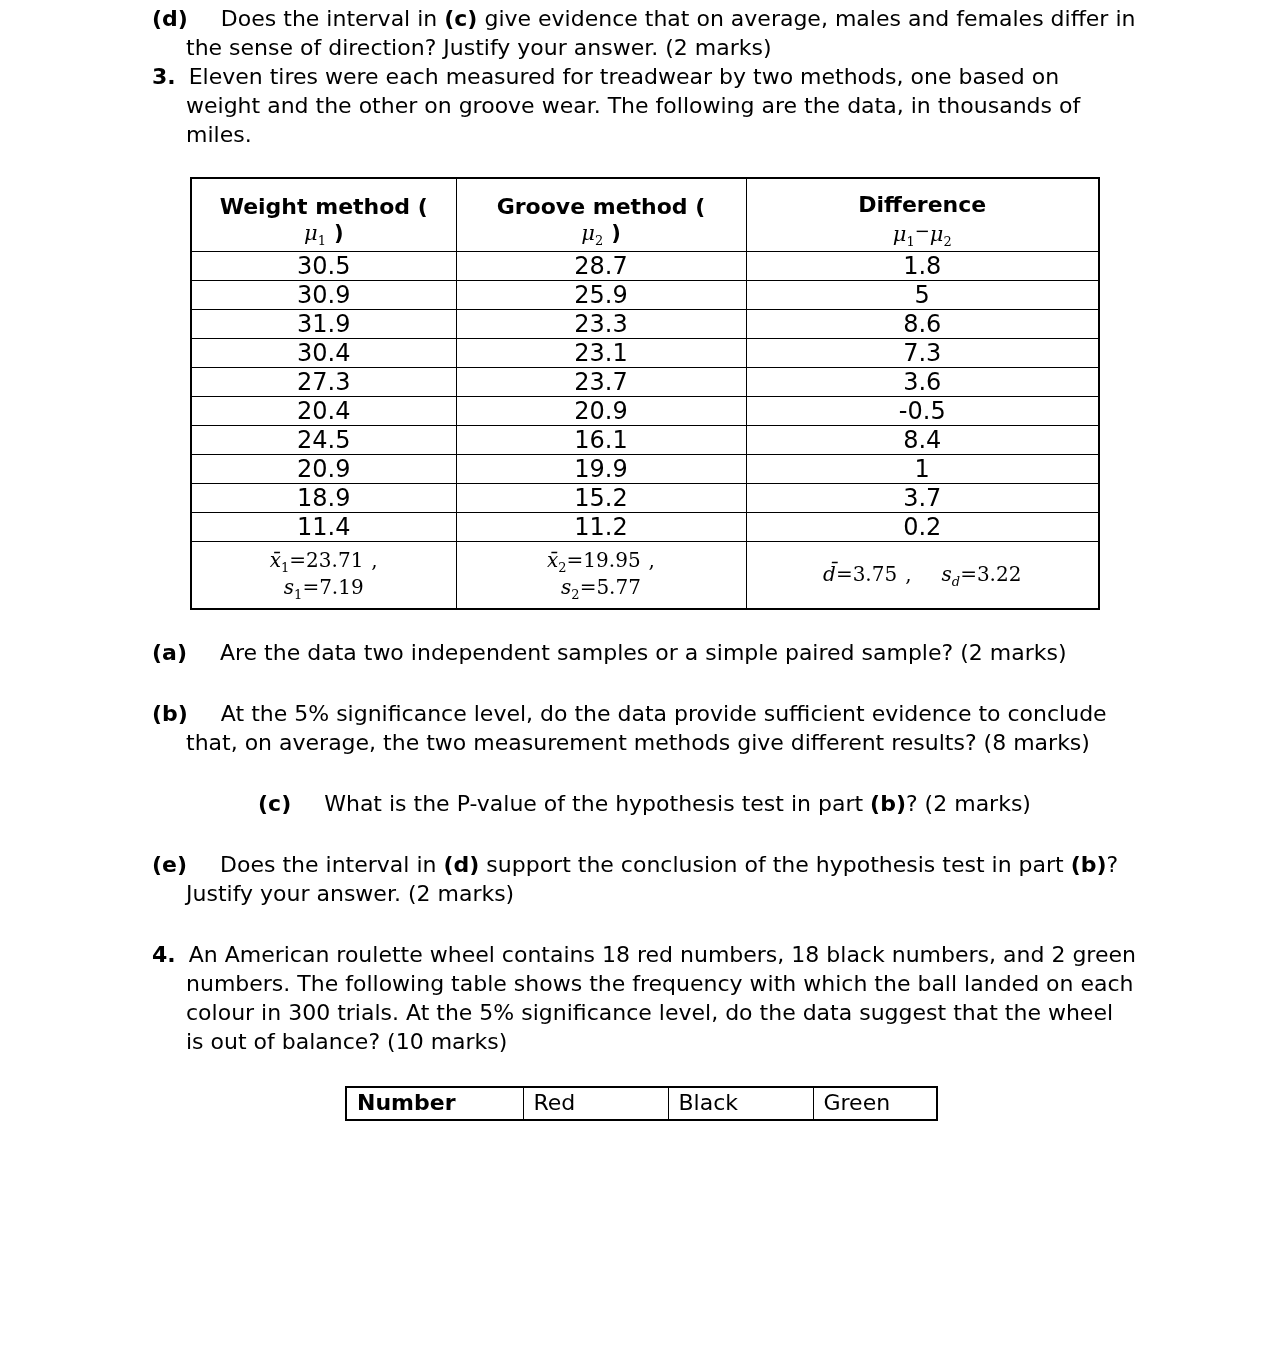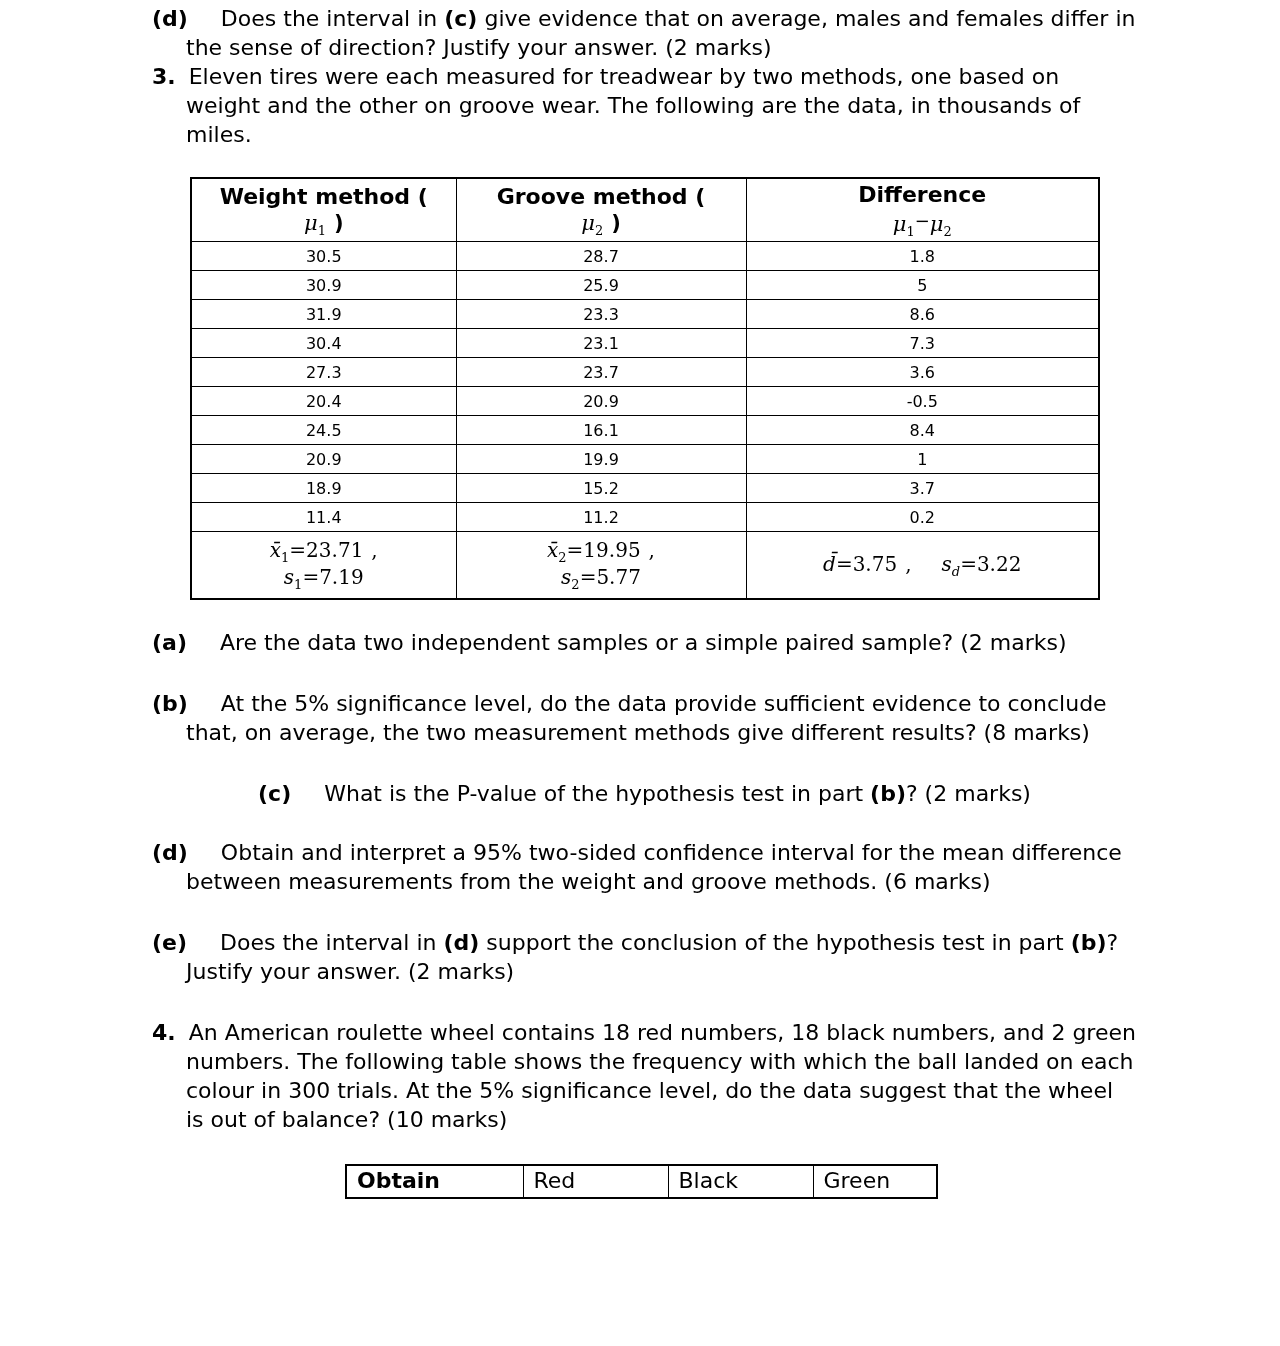--- a/index.html
+++ b/index.html
@@ -17,32 +17,32 @@
   .lab { font-weight: bold; }
   .lab-letter { margin-right: 33px; }
   .lab-num { margin-right: 13px; }
   .b { font-weight: bold; }
 
   table { border-collapse: collapse; }
 
   
   .ttable { margin: 28px 0 0 38px; border: 2px solid #000; }
   .ttable th, .ttable td { border: 1px solid #000; text-align: center; vertical-align: middle; }
-  .ttable th { font-weight: bold; font-size: 22px; line-height: 28px; padding: 2px 0 5px; margin-left: 23px; }
+  .ttable th { font-weight: bold; font-size: 22px; line-height: 28px; padding: 12px 0 5px; margin-left: 23px; }
   .hline1 { text-indent: 0; }
   .mathline { font-size: 21px; line-height: 24px; font-weight: bold; }
   .mvar { font-family: "DejaVu Serif", "Liberation Serif", serif; font-style: italic; font-weight: normal; }
   .mval { font-family: "DejaVu Serif", "Liberation Serif", serif; font-weight: normal; }
   sub.msub { font-family: "DejaVu Serif", "Liberation Serif", serif; font-size: 13px; line-height: 0; font-weight: normal; font-style: normal; }
   sub.msub.it { font-style: italic; }
   .mclose { margin-left: 8px; font-weight: bold; }
   .mminus { font-family: "DejaVu Serif", "Liberation Serif", serif; font-weight: normal; vertical-align: 4px; font-size: 18px; }
   .mcomma { font-family: "DejaVu Serif", "Liberation Serif", serif; margin-left: 8px; font-weight: normal; }
   .sgap { margin-left: 30px; }
-  .ttable td.num { height: 29px; line-height: 27px; font-size: 16px; padding: 0; }
+  .ttable td.num { height: 29px; line-height: 27px; font-size: 24px; padding: 0; }
   .statcell { padding: 5px 0 7px; }
   .statcell-bottom { vertical-align: bottom; padding-bottom: 7px; margin-top: 22px; }
   .statline { font-size: 20px; line-height: 27px; }
 
   
   .rtable { margin: 30px 0 0 193px; border: 2px solid #000; }
   .rtable td { border: 1px solid #000; font-size: 22px; line-height: 28px; padding: 1px 10px 2px; text-align: left; }
   .rtable td.first { font-weight: bold; }
 
   .mt-a { margin-top: 28px; }
@@ -147,36 +147,35 @@
     </tr>
   </tbody>
     </table>
 
   <p class="item mt-a"><span class="lab lab-letter">(a)</span><span>Are the data two independent samples or a simple paired sample? (2 marks)</span></p>
 
   <p class="item mt-b"><span class="lab lab-letter">(b)</span><span>At the 5% significance level, do the data provide sufficient evidence to conclude that, on average, the two measurement methods give different results? (8 marks)</span></p>
 
   <p class="item mt-c"><span class="lab lab-letter">(c)</span><span>What is the P-value of the hypothesis test in part </span><span class="b">(b)</span><span>? (2 marks)</span></p>
 
-  <p class="item mt-d"><span class="lab lab-letter">(d)</span><span>Obtain and interpret a 95% two-sided confidence interval for the mean difference between measurements from the weight and groove methods. (6 marks)</span></p>
 
   <p class="item mt-e"><span class="lab lab-letter">(e)</span><span>Does the interval in </span><span class="b">(d)</span><span> support the conclusion of the hypothesis test in part </span><span class="b">(b)</span><span>? Justify your answer. (2 marks)</span></p>
 
   <p class="item mt-4"><span class="lab lab-num">4.</span><span>An American roulette wheel contains 18 red numbers, 18 black numbers, and 2 green numbers. The following table shows the frequency with which the ball landed on each colour in 300 trials. At the 5% significance level, do the data suggest that the wheel is out of balance? (10 marks)</span></p>
 
   <table class="rtable">
     <colgroup>
       <col style="width:177px">
         <col style="width:145px">
         <col style="width:145px">
         <col style="width:124px">
     </colgroup>
     <tbody>
         <tr>
-      <td class="first">Obtain</td>
+      <td class="first">Number</td>
       <td>Red</td>
       <td>Black</td>
       <td>Green</td>
     </tr>
   </tbody>
     </table>
 
 </div>
 
 </body></html>

